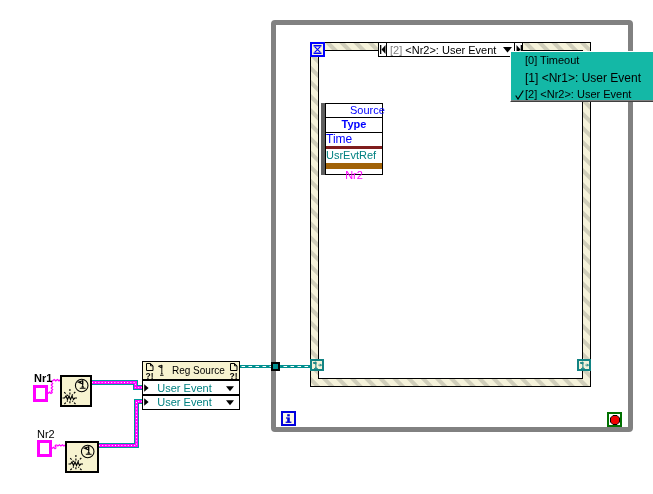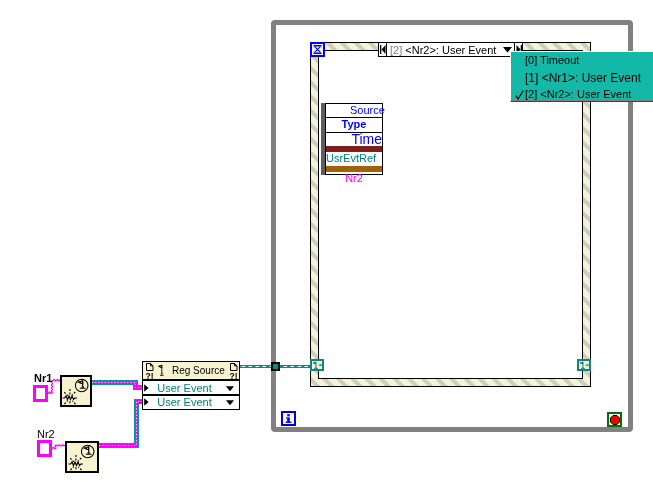--- a/index.html
+++ b/index.html
@@ -48,21 +48,21 @@
 </svg>
 <svg class="abs" style="left:501px;top:45px;" width="6" height="9" viewBox="0 0 6 9">
   <path d="M0.5,0 L0.5,9 L4.5,4.5 Z" fill="#000"></path>
       <rect x="4.7" y="0" width="1.3" height="9" fill="#000"></rect>
 </svg>
 
 <div class="abs" style="left:306px;top:103px;width:4px;height:72px;background:#5e5e5e;"></div>
 <div class="abs" style="left:310px;top:103px;width:58px;height:72px;border:1px solid #000;box-sizing:border-box;background:#fff;">
   <div style="height:13.4px;border-bottom:1px solid #000;color:#0000ff;font-size:11px;text-align:center;line-height:13px;padding-left:24px;">Source</div>
   <div style="height:13.4px;border-bottom:1px solid #000;color:#0000ff;font-size:11px;text-align:center;line-height:13px;font-weight:bold;">Type</div>
-  <div style="height:13.4px;border-bottom:6px solid #7f1d1d;color:#0000ff;font-size:14px;text-align:right;line-height:13px;">Time</div>
+  <div style="height:13.4px;border-bottom:3px solid #7f1d1d;color:#0000ff;font-size:12px;text-align:left;line-height:13px;">Time</div>
   <div style="height:13.4px;border-bottom:6px solid #a16207;color:#008080;font-size:11px;text-align:left;line-height:13px;">UsrEvtRef</div>
   <div style="height:13.4px;color:#ff00ff;font-size:11px;text-align:center;line-height:13px;">Nr2</div>
 </div>
 
 <svg class="abs" style="left:0;top:0;" width="653" height="494" viewBox="0 0 653 494">
 
   <path d="M33,393.5 l1.5,-1.3 l1.5,1.3 l1.5,-1.3 v0 M37.6,392.6 l-1.3,-1.5 l1.3,-1.5 l-1.3,-1.5 l1.3,-1.5 l-1.3,-1.5 l1.3,-1.5 l-1.3,-1.5 l1.3,-1.5 M37.6,380.8 l1.6,-1.3 l1.6,1.3 l1.6,-1.3 l1.6,1.3 l1.6,-1.3 l1.4,1.1" stroke="#ff00ff" stroke-width="1.3" fill="none"></path>
 
   <path d="M37,448.6 l1.5,-1.3 l1.5,1.3 l1.4,-1.2 M41.3,447.3 l-1.2,-1.4 l1.2,-1.3 M41.4,444.8 l1.5,1.2 l1.5,-1.2 l1.5,1.2 l1.5,-1.2 l1.5,1.2 l1.4,-1.1" stroke="#ff00ff" stroke-width="1.3" fill="none"></path>
 

